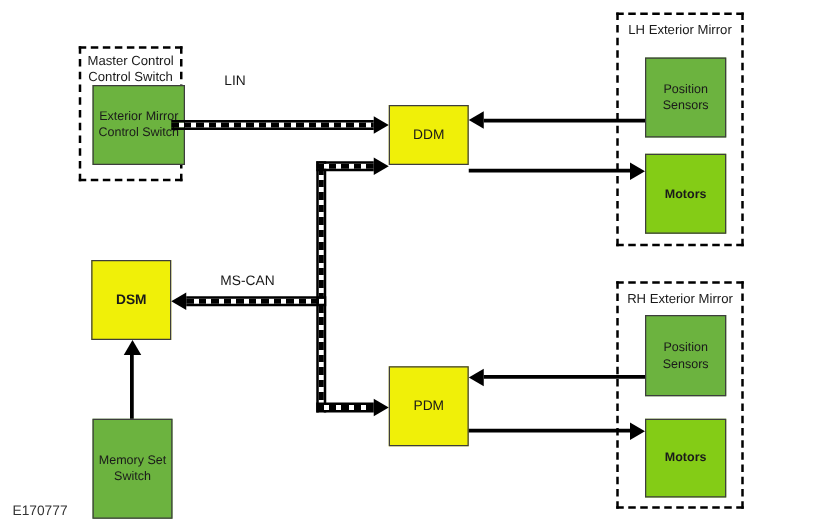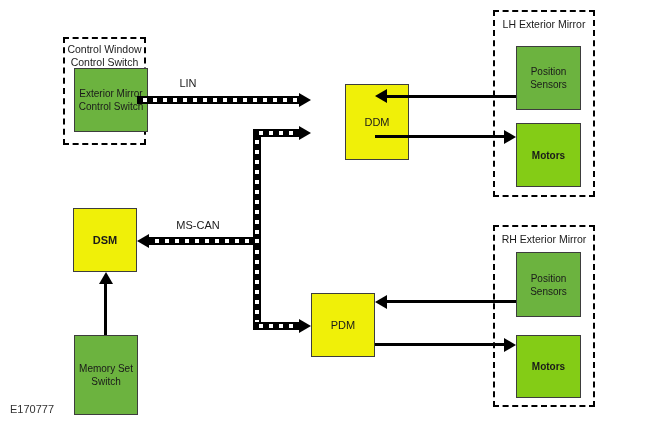--- a/index.html
+++ b/index.html
@@ -84,21 +84,21 @@
     color: #333;
   }
 </style>
 </head>
 <body>
 
 <div class="canvas">
 
   <div class="g-box" style="left:63px; top:37px; width:83px; height:108px;">
     <div class="g-label" style="top:4px;">
-      <span>Control Window</span><br>
+      <span>Master Control</span><br>
       <span>Control Switch</span>
     </div>
   </div>
   <div class="box green" style="left:74px; top:68px; width:74px; height:64px;">
     <span>Exterior Mirror</span>
     <span>Control Switch</span>
   </div>
 
   <div class="g-box" style="left:493px; top:10px; width:102px; height:187px;">
     <div class="g-label" style="top:6px;">LH Exterior Mirror</div>
@@ -115,37 +115,37 @@
     <div class="g-label" style="top:6px;">RH Exterior Mirror</div>
   </div>
   <div class="box green" style="left:516px; top:252px; width:65px; height:65px;">
     <span>Position</span>
     <span>Sensors</span>
   </div>
   <div class="box blue" style="left:516px; top:335px; width:65px; height:63px;">
     <span>Motors</span>
   </div>
 
-  <div class="box yellow module" style="left:311px; top:84px; width:64px; height:76px;margin-left:34px;">
+  <div class="box yellow module" style="left:311px; top:84px; width:64px; height:48px;">
     <span>DDM</span>
   </div>
   <div class="box yellow module" style="left:73px; top:208px; width:64px; height:64px;font-weight:bold;">
     <span>DSM</span>
   </div>
   <div class="box yellow module" style="left:311px; top:293px; width:64px; height:64px;">
     <span>PDM</span>
   </div>
   <div class="box green" style="left:74px; top:335px; width:64px; height:80px;">
     <span>Memory Set</span>
     <span>Switch</span>
   </div>
 
   <div class="bus-h" style="left:137px; top:96px; width:162px;"></div>
   <div class="arr arr-r" style="left:299px; top:93px;"></div>
-  <div class="bus-label" style="left:158px; top:77px; width:60px;">LIN</div>
+  <div class="bus-label" style="left:158px; top:59px; width:60px;">LIN</div>
 
   <div class="bus-v" style="left:253px; top:129px; height:201px;"></div>
   <div class="bus-h" style="left:253px; top:129px; width:46px;"></div>
   <div class="arr arr-r" style="left:299px; top:126px;"></div>
   <div class="bus-h" style="left:149px; top:237px; width:112px;"></div>
   <div class="arr arr-l" style="left:137px; top:234px;"></div>
   <div class="bus-h" style="left:253px; top:322px; width:46px;"></div>
   <div class="arr arr-r" style="left:299px; top:319px;"></div>
   <div class="bus-label" style="left:168px; top:219px; width:60px;">MS-CAN</div>
 

